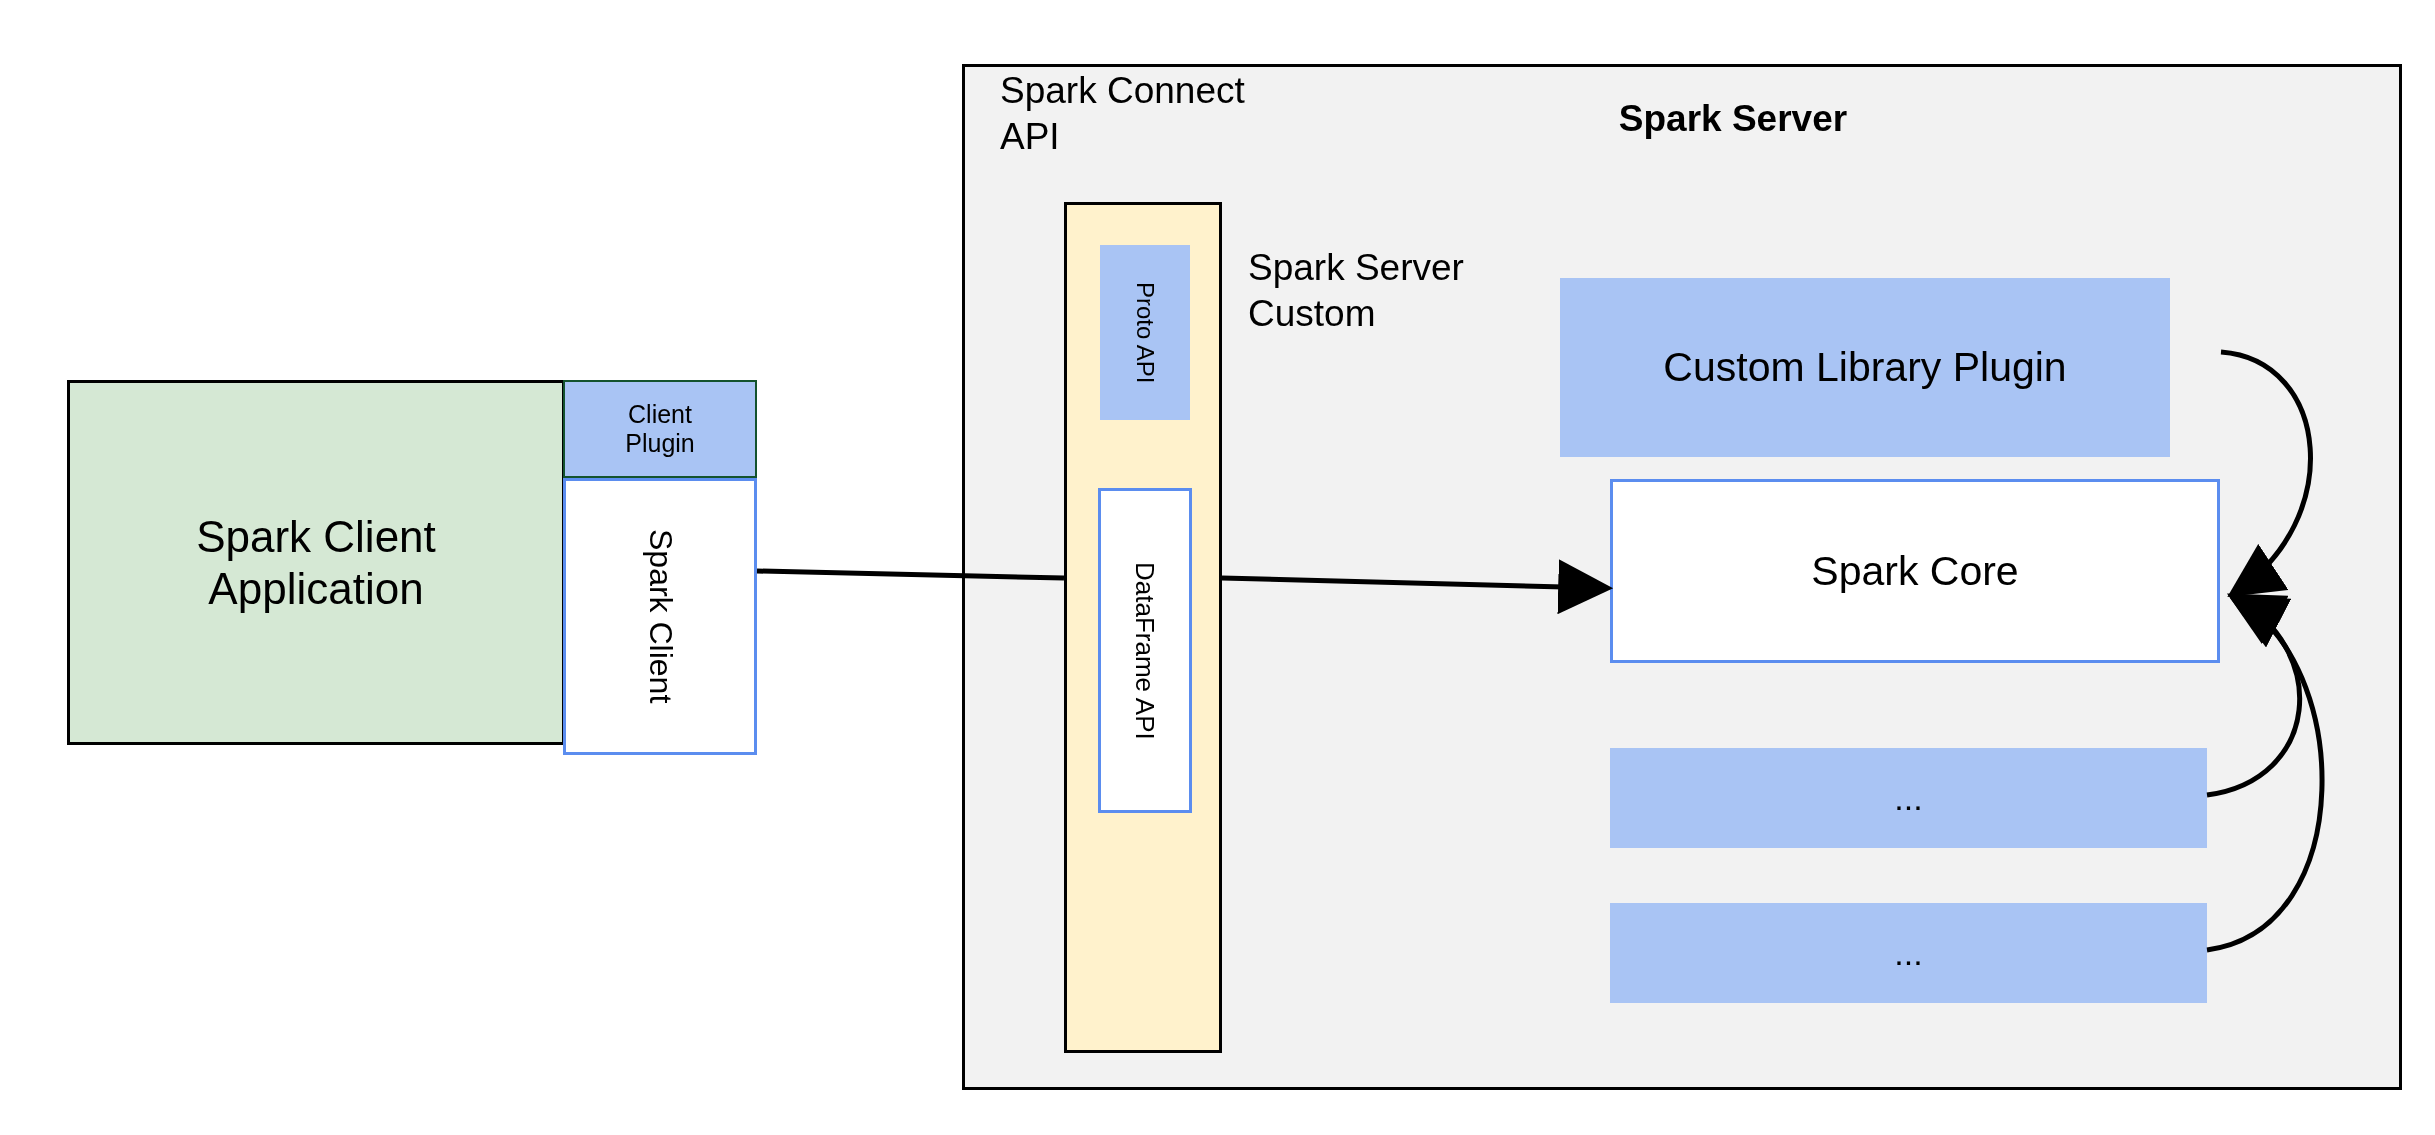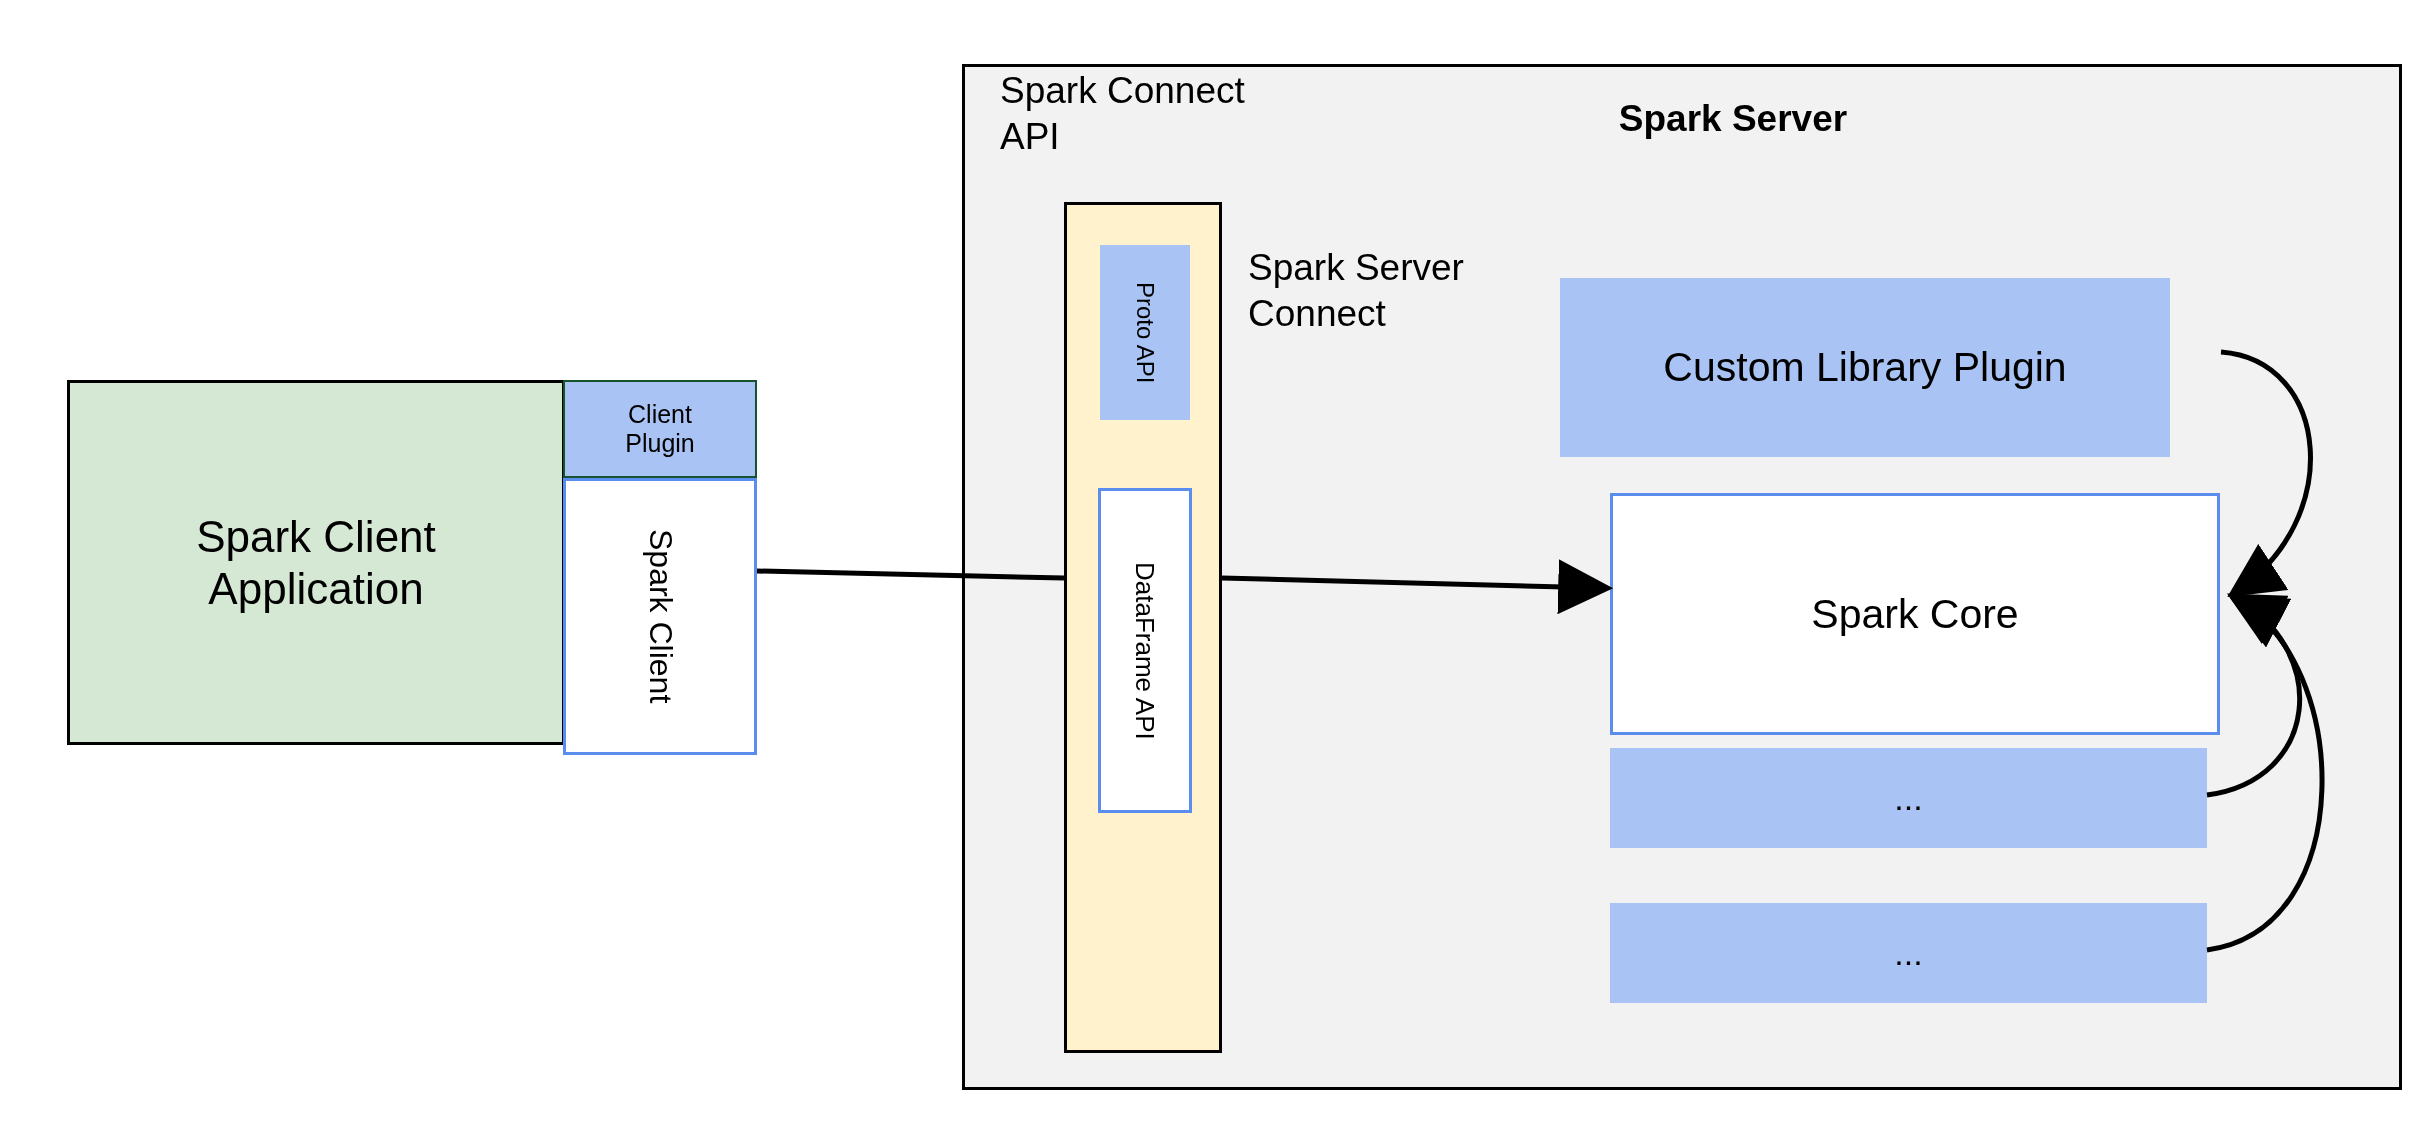--- a/index.html
+++ b/index.html
@@ -149,23 +149,23 @@
     left: 1560px;
     top: 278px;
     width: 610px;
     height: 179px;
     background: #a9c4f4;
     font-size: 41px;
     z-index: 3;
   }
   .spark-core {
     left: 1610px;
-    top: 493px;
+    top: 479px;
     width: 610px;
-    height: 242px;
+    height: 184px;
     background: #ffffff;
     border: 3px solid #5b8def;
     font-size: 41px;
     z-index: 3;
   }
   .ellipsis-1 {
     left: 1610px;
     top: 748px;
     width: 597px;
     height: 100px;
@@ -221,21 +221,21 @@
 
   <div class="server-title">Spark Server</div>
 
   <div class="connect-api-label">
     <span>Spark Connect</span><br>
     <span>API</span>
   </div>
 
   <div class="server-lib-label">
     <span>Spark Server</span><br>
-    <span>Connect</span>
+    <span>Custom</span>
   </div>
 
   <div class="box connect-column"></div>
 
   <div class="box proto-api">
     <span class="vtext">Proto API</span>
   </div>
 
   <div class="box dataframe-api">
     <span class="vtext">DataFrame API</span>

